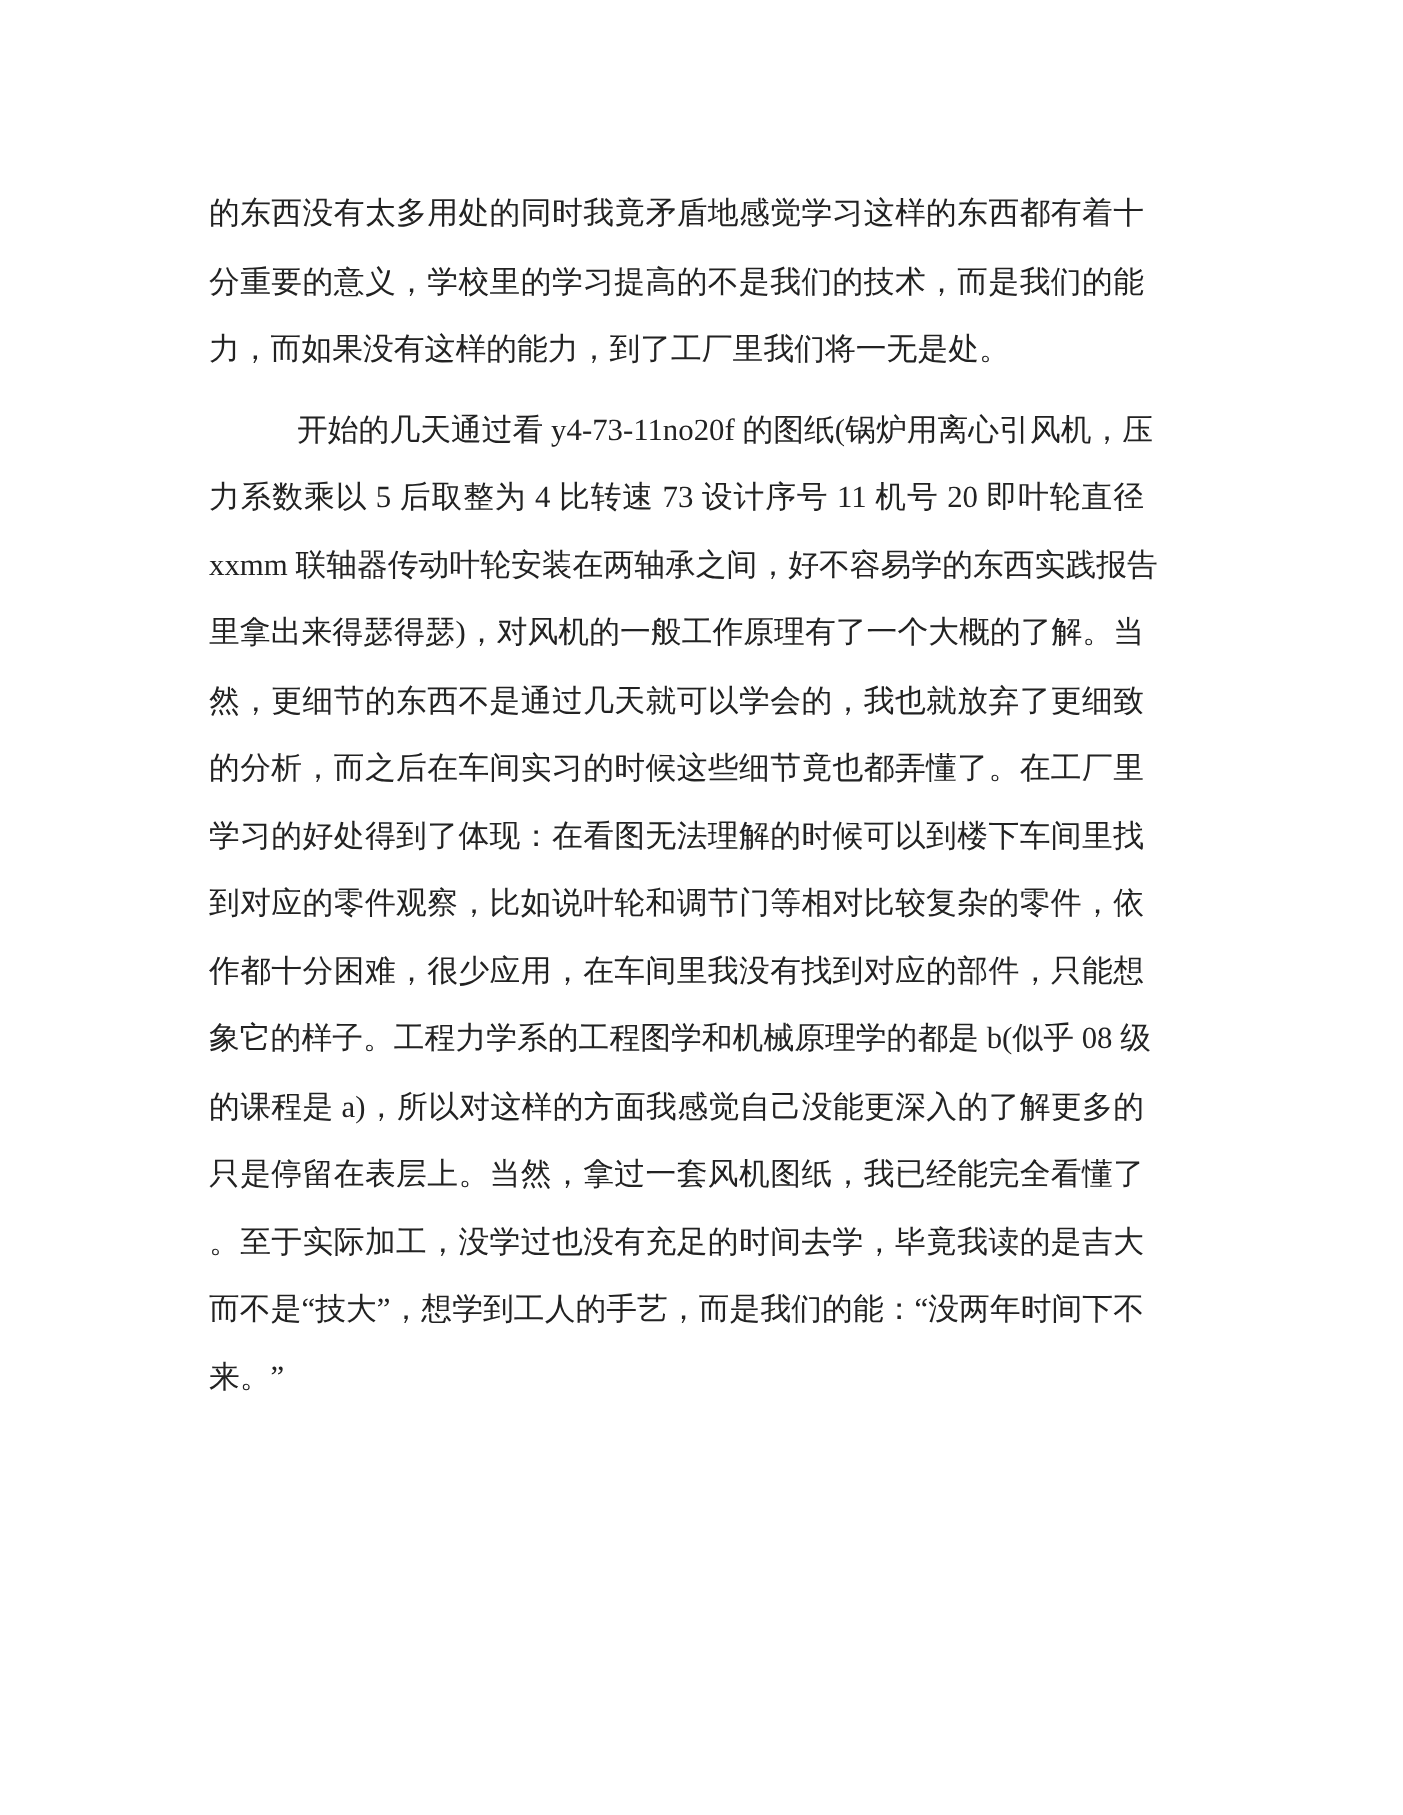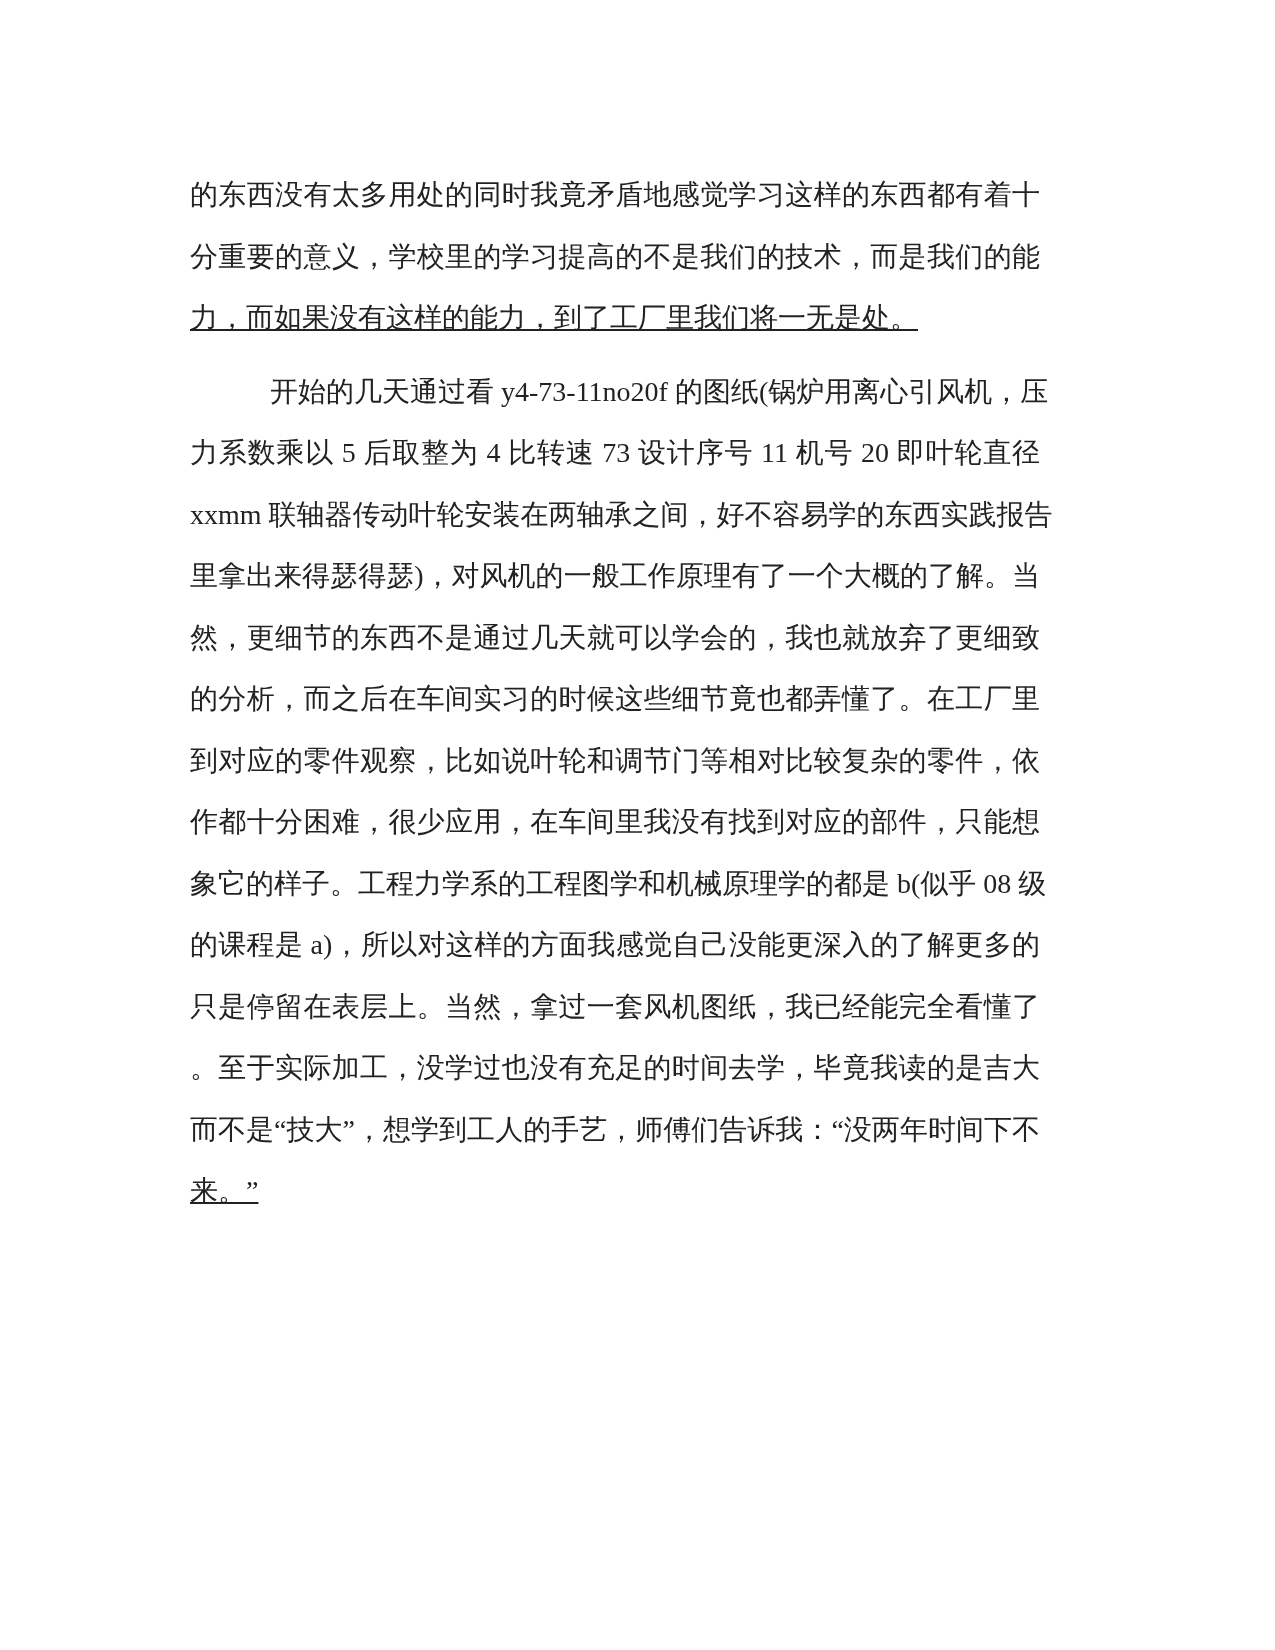--- a/index.html
+++ b/index.html
@@ -32,21 +32,20 @@
   .line {
     text-align: justify;
     text-align-last: justify;
     white-space: nowrap;
     height: 61.5px;
     overflow: visible;
   }
   .line.para-end {
     text-align-last: auto;
     text-align: left;
-    text-decoration: underline;
   }
   .line.indent {
     padding-left: 80px;
   }
 </style>
 </head>
 <body>
 
 <div class="page">
   <div class="textblock">
@@ -57,24 +56,25 @@
       <div class="line para-end">力，而如果没有这样的能力，到了工厂里我们将一无是处。</div>
     </div>
 
     <div class="paragraph">
       <div class="line indent">开始的几天通过看 y4-73-11no20f 的图纸(锅炉用离心引风机，压</div>
       <div class="line">力系数乘以 5 后取整为 4 比转速 73 设计序号 11 机号 20 即叶轮直径</div>
       <div class="line">xxmm 联轴器传动叶轮安装在两轴承之间，好不容易学的东西实践报告</div>
       <div class="line">里拿出来得瑟得瑟)，对风机的一般工作原理有了一个大概的了解。当</div>
       <div class="line">然，更细节的东西不是通过几天就可以学会的，我也就放弃了更细致</div>
       <div class="line">的分析，而之后在车间实习的时候这些细节竟也都弄懂了。在工厂里</div>
+      <div class="line">学习的好处得到了体现：在看图无法理解的时候可以到楼下车间里找</div>
       <div class="line">到对应的零件观察，比如说叶轮和调节门等相对比较复杂的零件，依</div>
       <div class="line">作都十分困难，很少应用，在车间里我没有找到对应的部件，只能想</div>
       <div class="line">象它的样子。工程力学系的工程图学和机械原理学的都是 b(似乎 08 级</div>
       <div class="line">的课程是 a)，所以对这样的方面我感觉自己没能更深入的了解更多的</div>
       <div class="line">只是停留在表层上。当然，拿过一套风机图纸，我已经能完全看懂了</div>
       <div class="line">。至于实际加工，没学过也没有充足的时间去学，毕竟我读的是吉大</div>
-      <div class="line">而不是“技大”，想学到工人的手艺，师傅们告诉我：“没两年时间下不</div>
+      <div class="line">而不是“技大”，想学到工人的手艺，而是我们的能：“没两年时间下不</div>
       <div class="line para-end">来。”</div>
     </div>
 
   </div>
 </div>
 
 </body></html>

